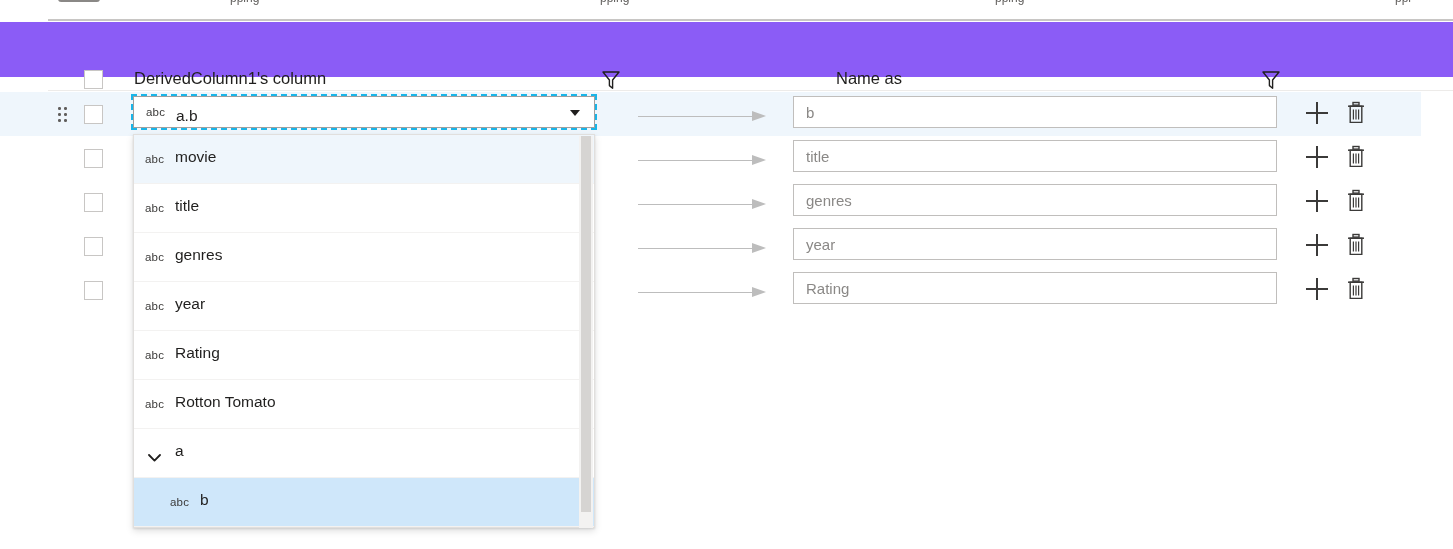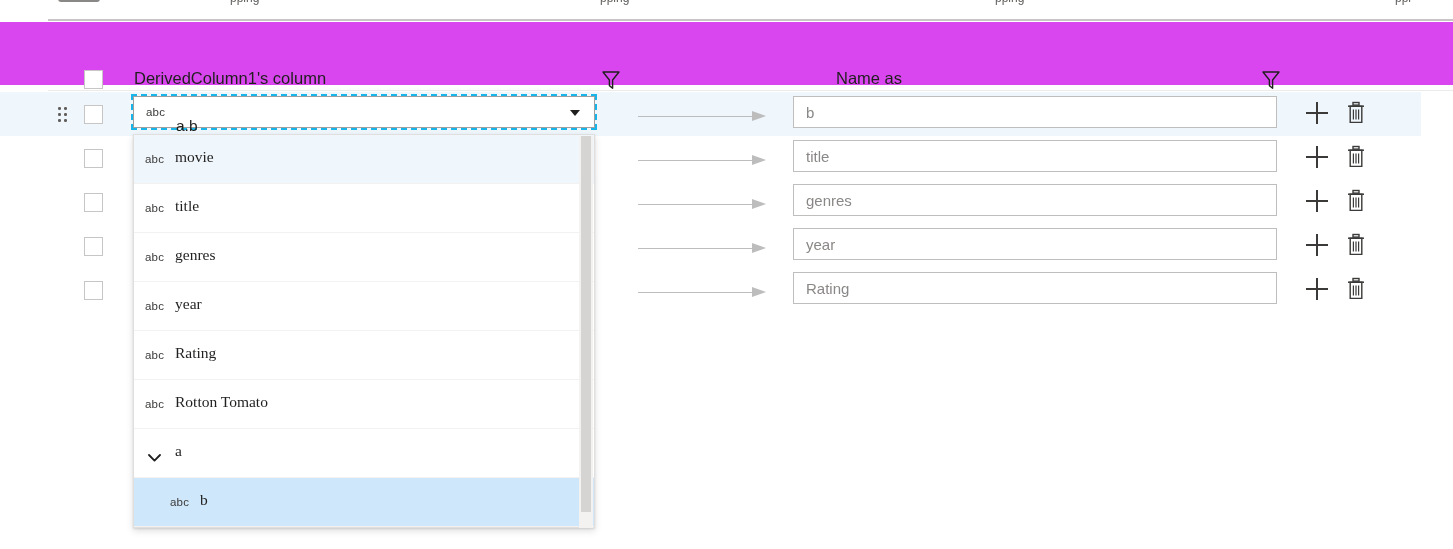--- a/index.html
+++ b/index.html
@@ -43,22 +43,22 @@
     position: absolute;
     left: 48px; top: 19px;
     width: 1405px; height: 2px;
     background: #c8c6c4;
   }
 
   
   #header-row {
     position: absolute;
     left: 0; top: 22px;
-    width: 1453px; height: 63px;
-    background: #d946ef;
+    width: 1453px; height: 55px;
+    background: #8b5cf6;
   }
   #header-row-divider {
     position: absolute;
     left: 48px; top: 90px;
     width: 1405px; height: 1px;
     background: #edebe9;
   }
   .hdr-checkbox {
     position: absolute;
     left: 84px; top: 48px;
@@ -137,21 +137,21 @@
   }
   #combobox .abc {
     position: absolute;
     left: 12px; top: 9px;
     font-size: 11.5px;
     color: #3b3a39;
     letter-spacing: .2px;
   }
   #combobox .cb-value {
     position: absolute;
-    left: 42px; top: 20px;
+    left: 42px; top: 10px;
     font-size: 15.5px;
     color: #201f1e;
   }
   #combobox .caret {
     position: absolute;
     right: 14px; top: 13px;
     width: 0; height: 0;
     border-left: 5.5px solid transparent;
     border-right: 5.5px solid transparent;
     border-top: 6px solid #201f1e;
@@ -260,21 +260,20 @@
     font-size: 11.5px;
     color: #3b3a39;
     letter-spacing: .2px;
   }
   .dd-item .lbl {
     position: absolute;
     left: 41px; top: 13px;
     font-size: 15.5px;
     color: #201f1e;
     white-space: nowrap;
-    font-family: Liberation Serif, serif;
   }
   .dd-item.group .chev {
     position: absolute;
     left: 14px; top: 19px;
     width: 13px; height: 8px;
   }
   .dd-item.group .lbl { left: 41px; }
   .dd-item.child .abc { left: 36px; }
   .dd-item.child .lbl { left: 66px; }
 

